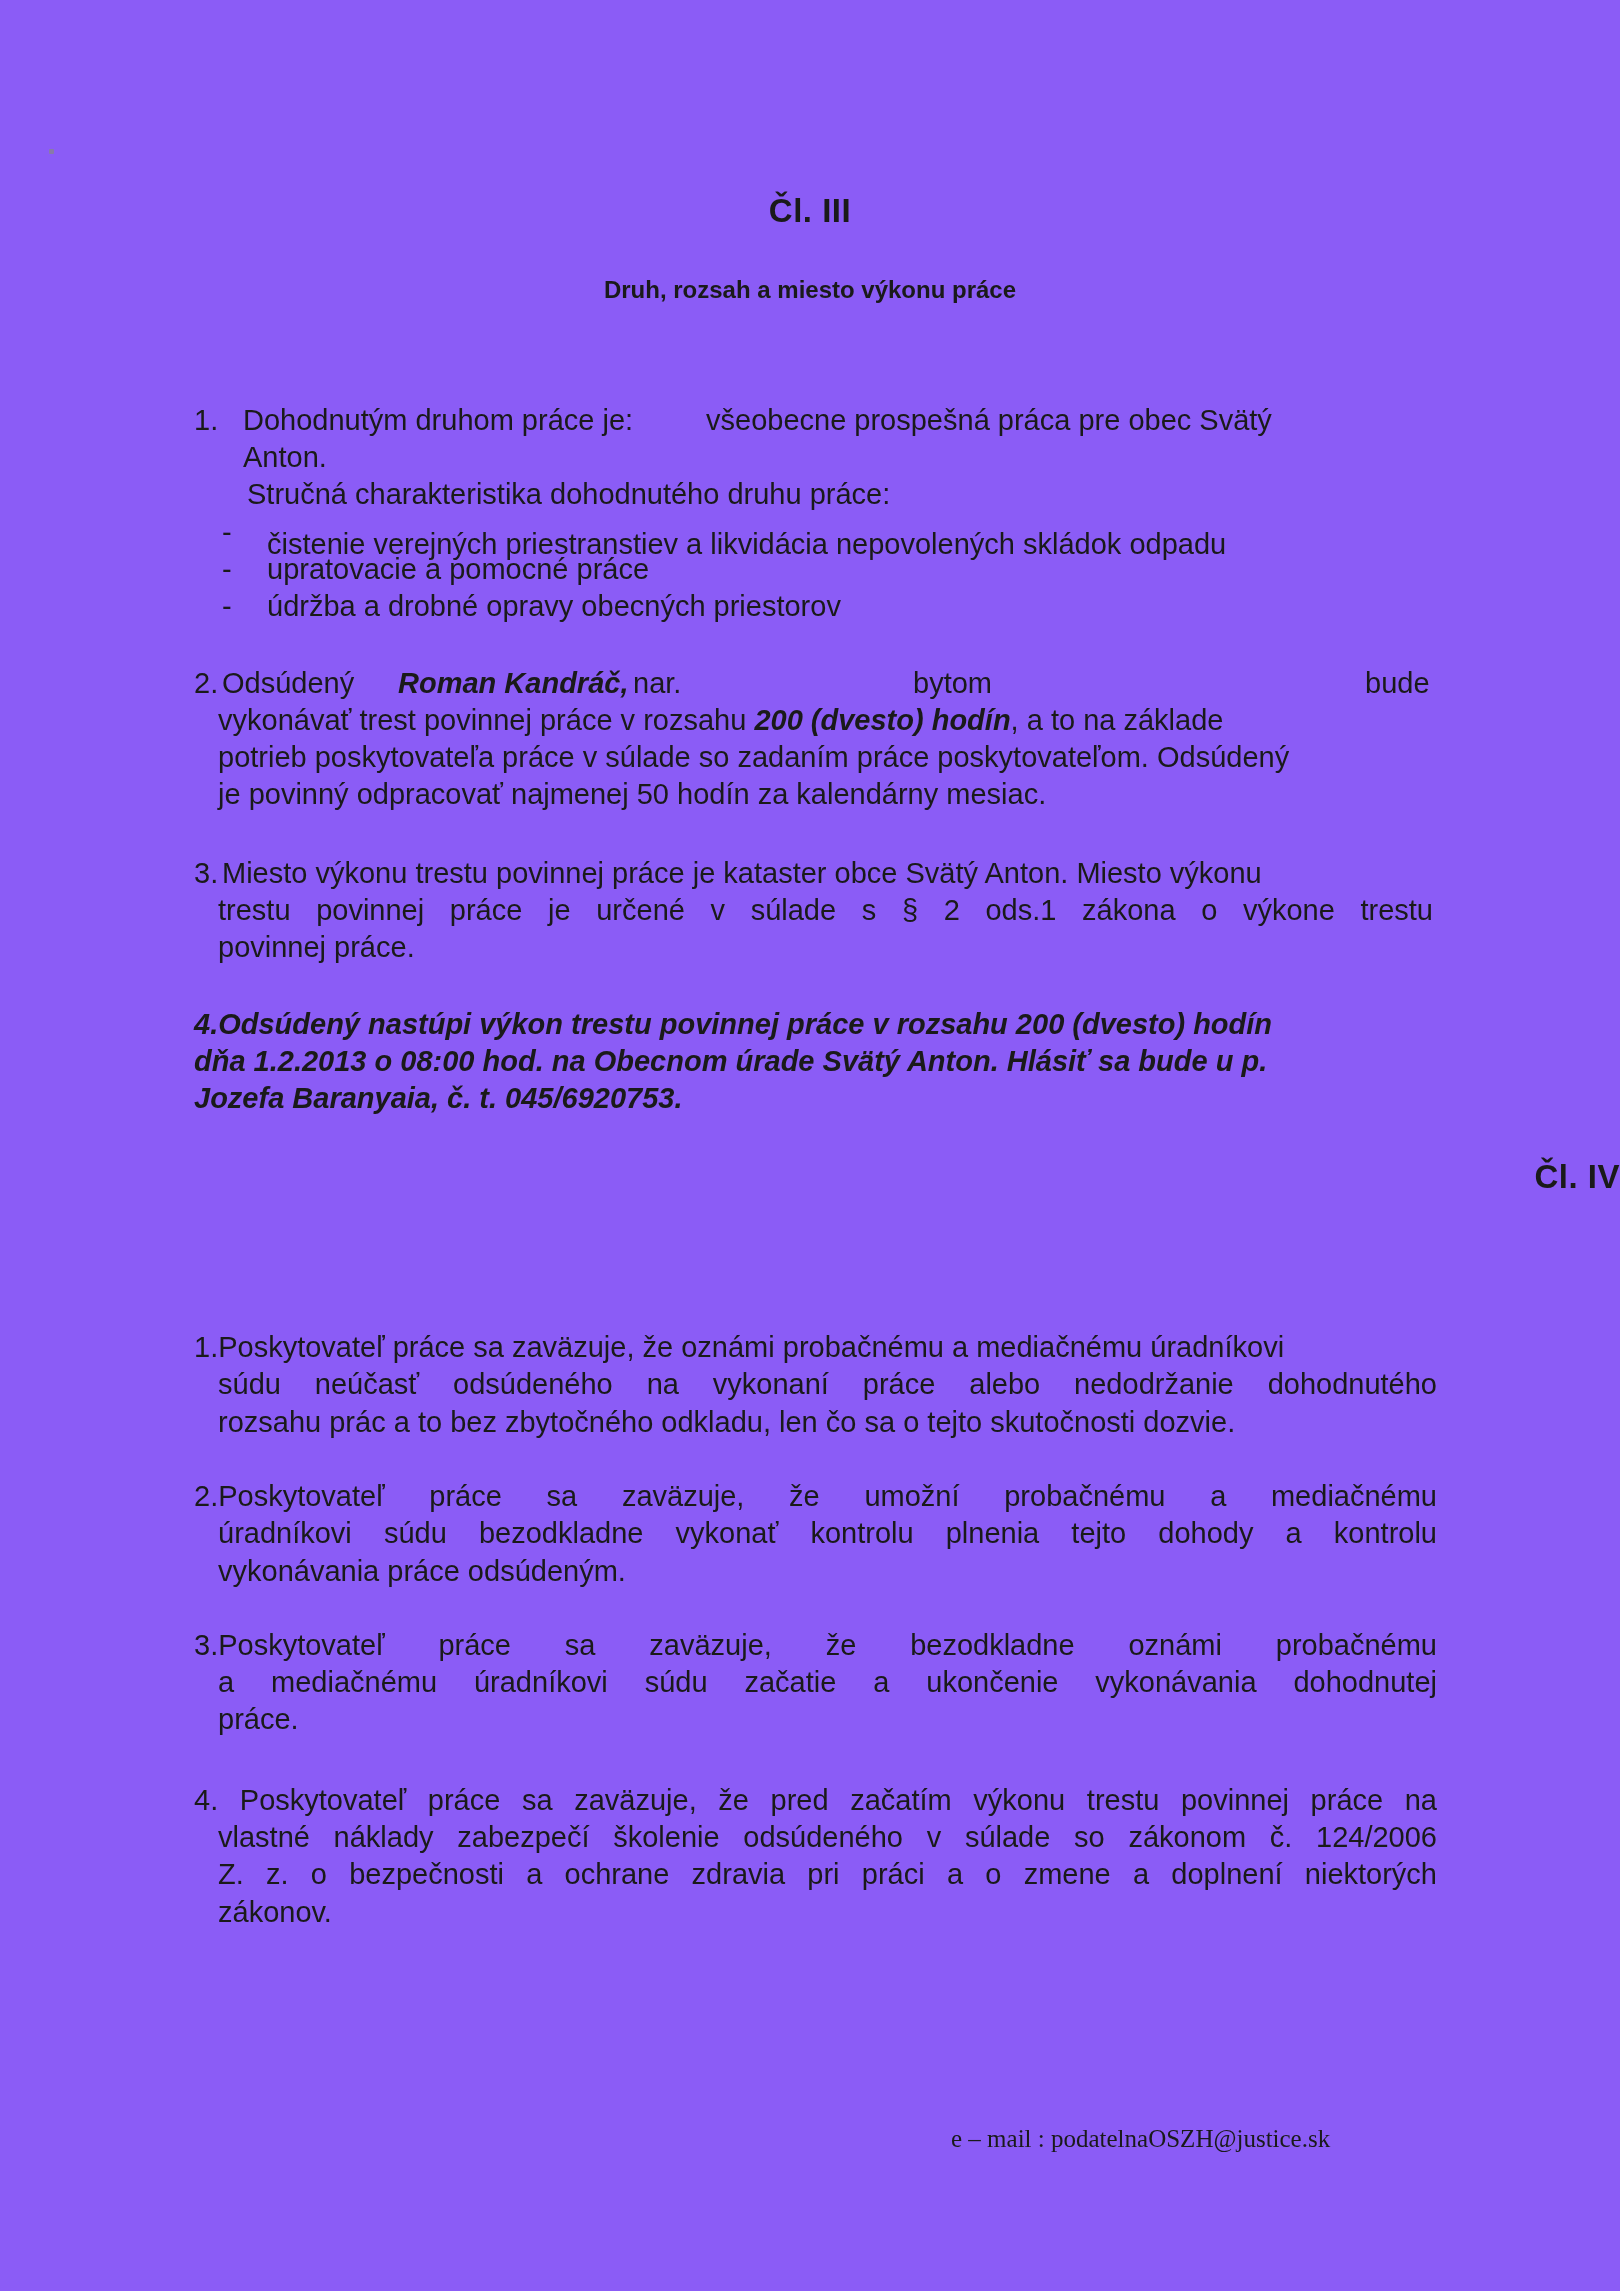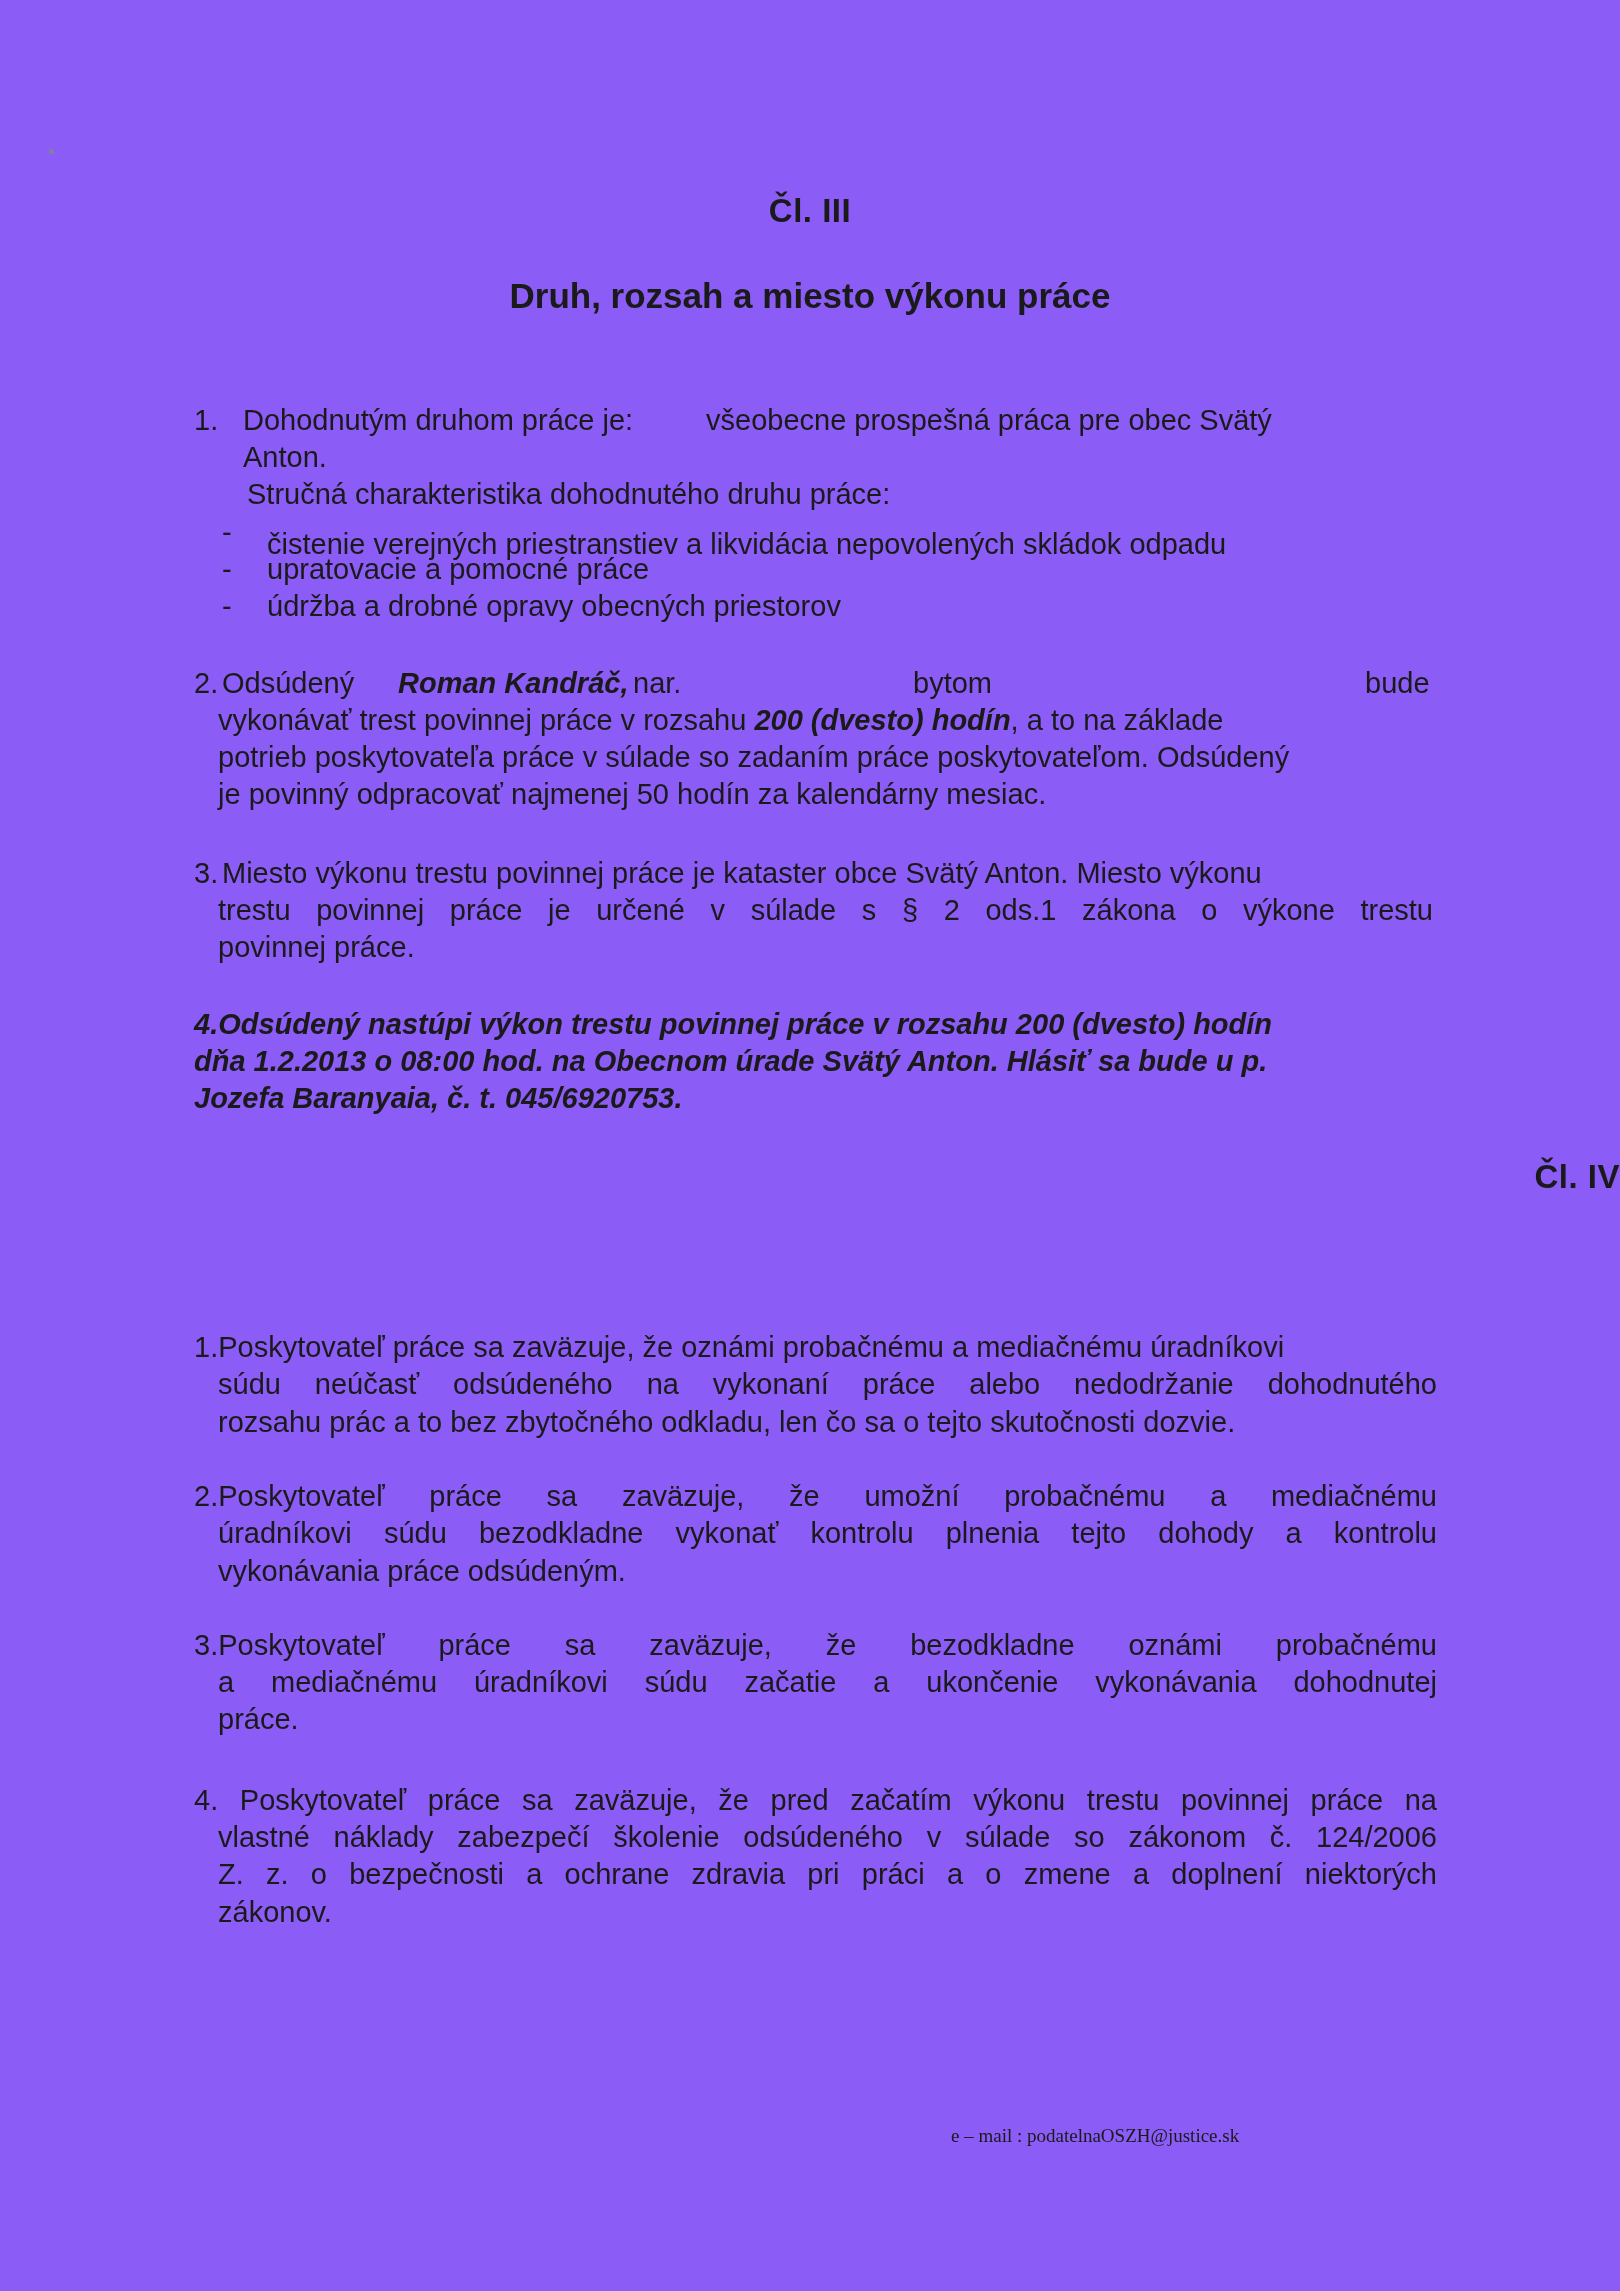--- a/index.html
+++ b/index.html
@@ -34,41 +34,41 @@
       left: 0;
       width: 1620px;
       text-align: center;
       font-weight: bold;
     }
     .art-num {
       font-size: 33px;
       letter-spacing: 0.5px;
     }
     .art-title {
-      font-size: 35px;
+      font-size: 24px;
     }
     .line {
       position: absolute;
       white-space: nowrap;
       font-size: 29px;
     }
     .justify {
       text-align: justify;
       text-align-last: justify;
       display: block;
       white-space: normal;
     }
     .b { font-weight: normal; }
     .bi { font-weight: bold; font-style: italic; }
     .footer {
       position: absolute;
       left: 951px;
       top: 2125px;
       font-family: "Liberation Serif", serif;
-      font-size: 19px;
+      font-size: 25px;
       white-space: nowrap;
     }
   </style>
 </head>
 <body>
 
 <div class="page">
 
   <div class="speck"></div>
 

